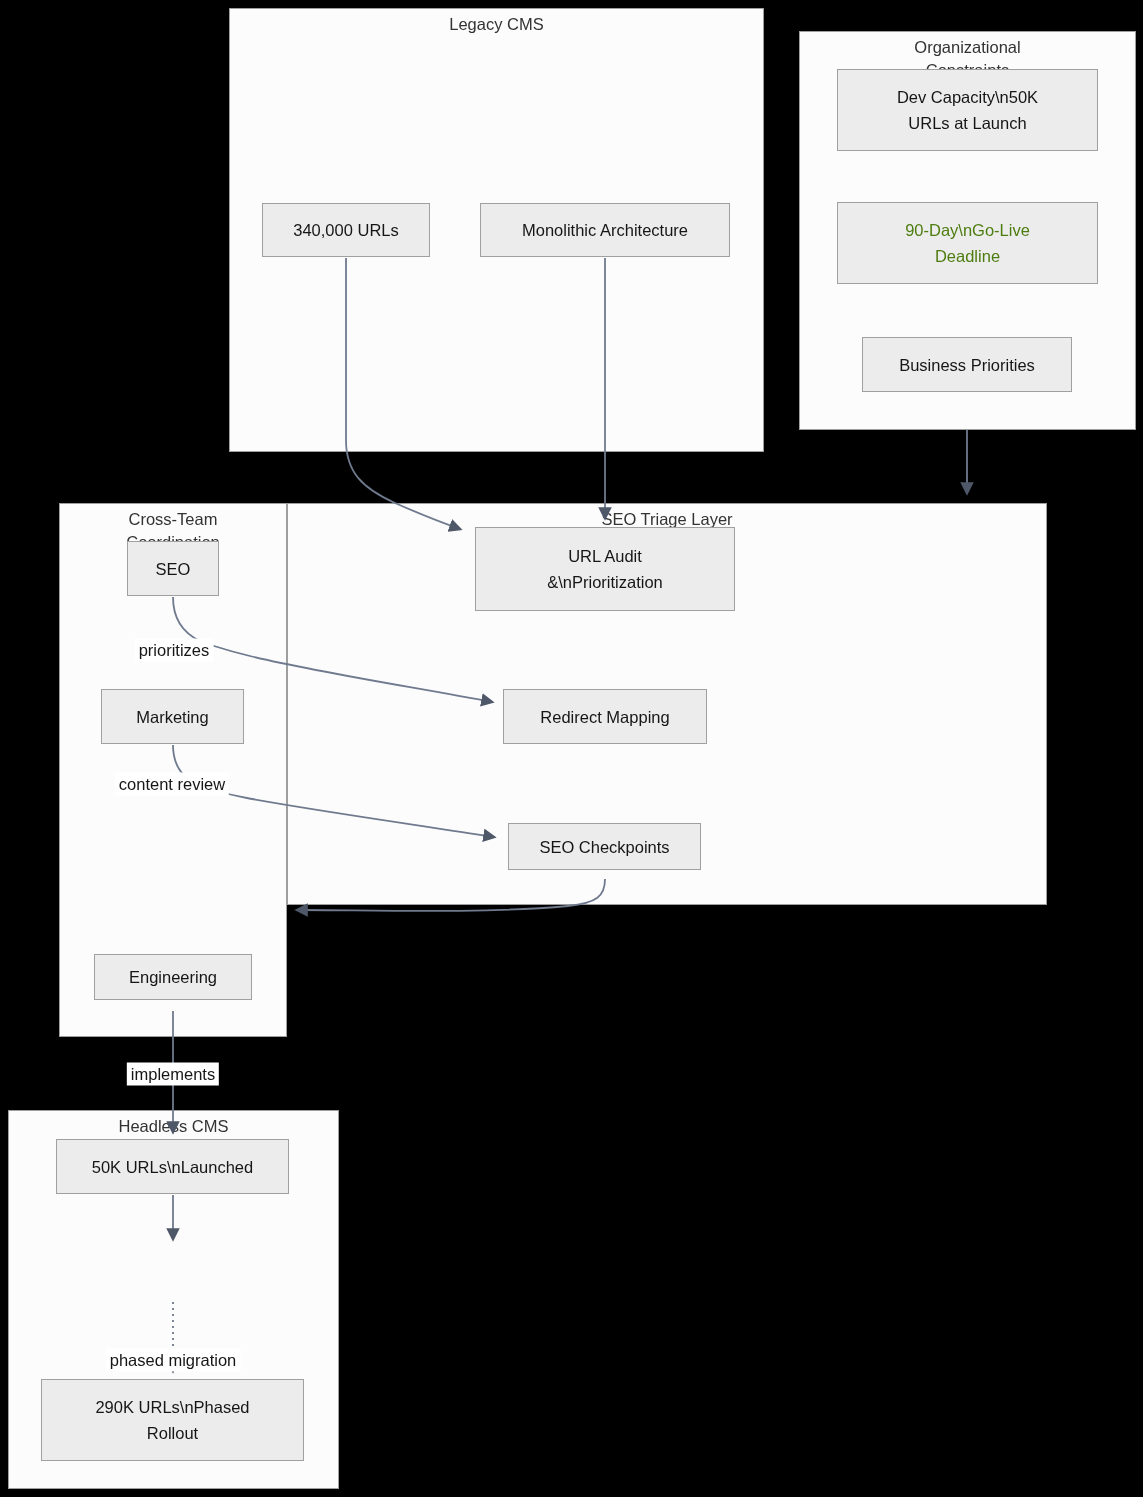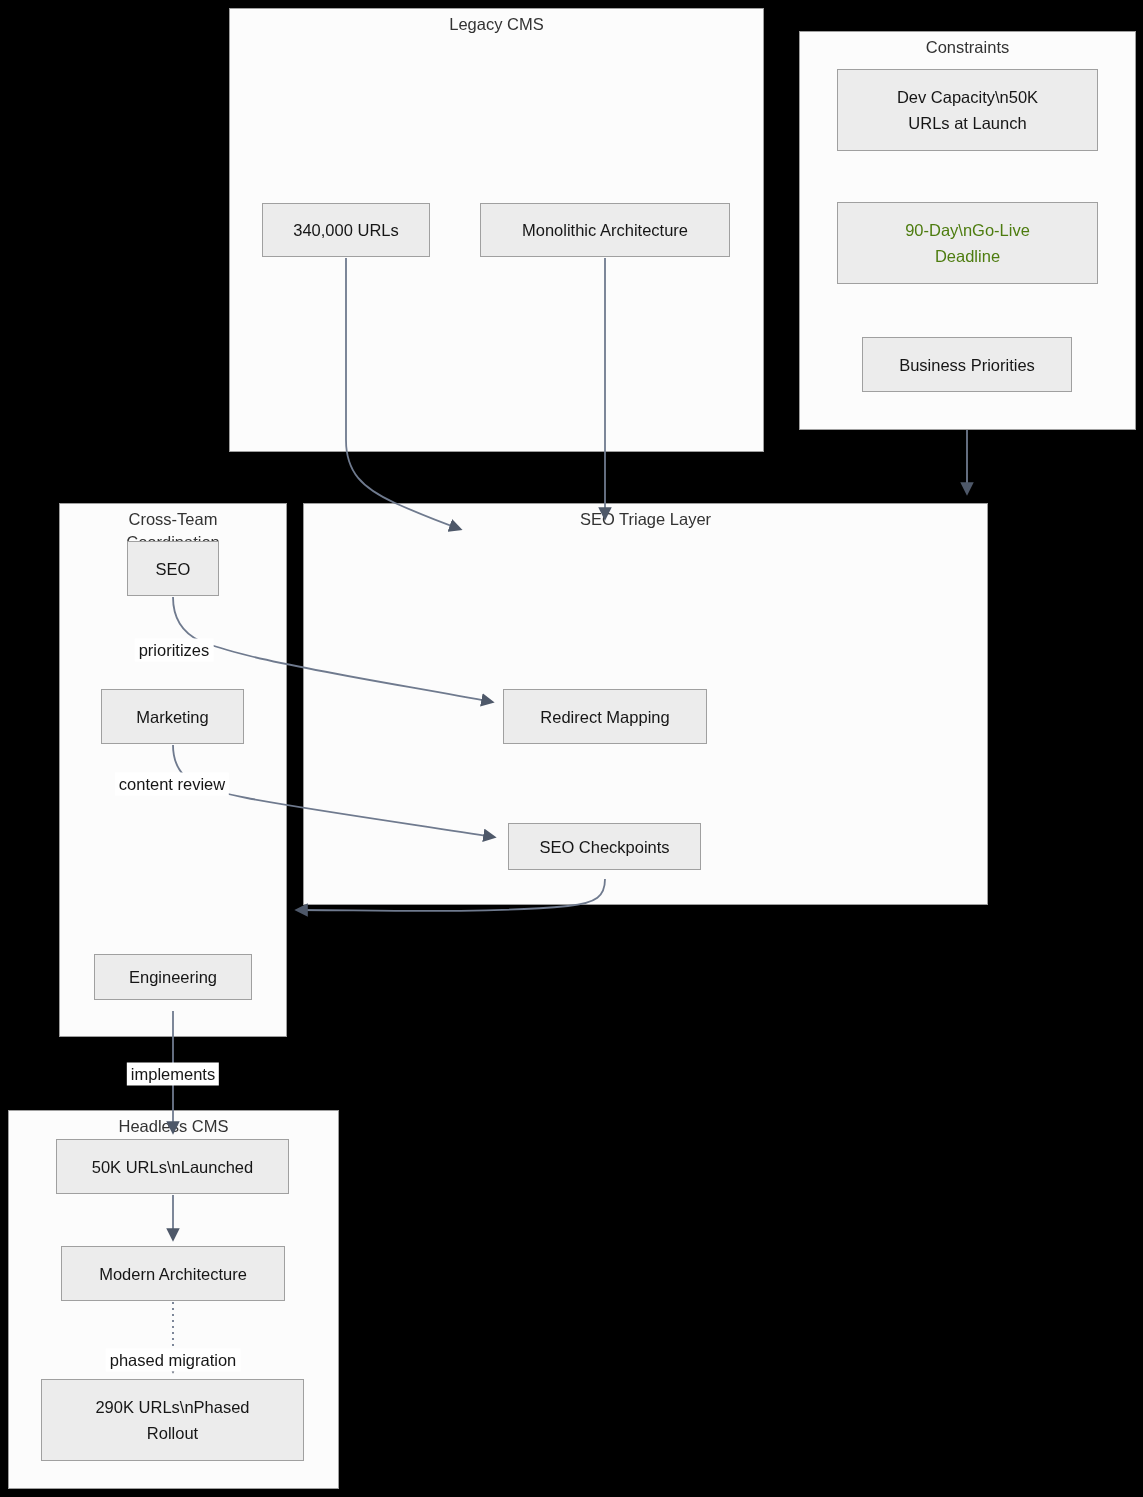--- a/index.html
+++ b/index.html
@@ -21,30 +21,31 @@
 
 <div id="canvas" style="width: 1143px; height: 1497px; background: rgb(0, 0, 0);">
   <div id="clusters-layer" class="layer">
       <div class="cluster" style="left: 229px; top: 8px; width: 535px; height: 444px; background: rgb(252, 252, 252); border: 1px solid rgb(158, 158, 158);">
         <div class="cluster-title" style="color: rgb(51, 51, 51);">
           <div>Legacy CMS</div>
         </div>
       </div>
       <div class="cluster" style="left: 799px; top: 31px; width: 337px; height: 399px; background: rgb(252, 252, 252); border: 1px solid rgb(158, 158, 158);">
         <div class="cluster-title" style="color: rgb(51, 51, 51);">
+          <div>Organizational</div>
           <div>Constraints</div>
         </div>
       </div>
       <div class="cluster" style="left: 59px; top: 503px; width: 228px; height: 534px; background: rgb(252, 252, 252); border: 1px solid rgb(158, 158, 158);">
         <div class="cluster-title" style="color: rgb(51, 51, 51);">
           <div>Cross-Team</div>
           <div>Coordination</div>
         </div>
       </div>
-      <div class="cluster" style="left: 303px; top: 503px; width: 685px; height: 402px; background: rgb(252, 252, 252); border: 1px solid rgb(158, 158, 158); text-decoration: underline;">
+      <div class="cluster" style="left: 287px; top: 503px; width: 760px; height: 402px; background: rgb(252, 252, 252); border: 1px solid rgb(158, 158, 158); text-decoration: underline;">
         <div class="cluster-title" style="color: rgb(51, 51, 51);">
           <div>SEO Triage Layer</div>
         </div>
       </div>
       <div class="cluster" style="left: 8px; top: 1110px; width: 331px; height: 379px; background: rgb(252, 252, 252); border: 1px solid rgb(158, 158, 158);">
         <div class="cluster-title" style="color: rgb(51, 51, 51);">
           <div>Headless CMS</div>
         </div>
       </div>
     </div>
@@ -84,31 +85,32 @@
       </div>
       <div class="node" style="left: 127px; top: 541px; width: 92px; height: 55px; background: rgb(236, 236, 236); border: 1px solid rgb(160, 160, 160); color: rgb(22, 22, 22);">
         <div>SEO</div>
       </div>
       <div class="node" style="left: 101px; top: 689px; width: 143px; height: 55px; background: rgb(236, 236, 236); border: 1px solid rgb(160, 160, 160); color: rgb(22, 22, 22);">
         <div>Marketing</div>
       </div>
       <div class="node" style="left: 94px; top: 954px; width: 158px; height: 46px; background: rgb(236, 236, 236); border: 1px solid rgb(160, 160, 160); color: rgb(22, 22, 22);">
         <div>Engineering</div>
       </div>
+      <div class="node" style="left: 475px; top: 527px; width: 260px; height: 84px; background: rgb(236, 236, 236); border: 1px solid rgb(160, 160, 160); color: rgb(22, 22, 22);">
+        <div>URL Audit</div>
+        <div>&amp;\nPrioritization</div>
+      </div>
       <div class="node" style="left: 503px; top: 689px; width: 204px; height: 55px; background: rgb(236, 236, 236); border: 1px solid rgb(160, 160, 160); color: rgb(22, 22, 22);">
         <div>Redirect Mapping</div>
       </div>
       <div class="node" style="left: 508px; top: 823px; width: 193px; height: 47px; background: rgb(236, 236, 236); border: 1px solid rgb(160, 160, 160); color: rgb(22, 22, 22);">
         <div>SEO Checkpoints</div>
       </div>
       <div class="node" style="left: 56px; top: 1139px; width: 233px; height: 55px; background: rgb(236, 236, 236); border: 1px solid rgb(160, 160, 160); color: rgb(22, 22, 22);">
         <div>50K URLs\nLaunched</div>
-      </div>
-      <div class="node" style="left: 61px; top: 1246px; width: 224px; height: 55px; background: rgb(236, 236, 236); border: 1px solid rgb(160, 160, 160); color: rgb(22, 22, 22);">
-        <div>Modern Architecture</div>
       </div>
       <div class="node" style="left: 41px; top: 1379px; width: 263px; height: 82px; background: rgb(236, 236, 236); border: 1px solid rgb(160, 160, 160); color: rgb(22, 22, 22);">
         <div>290K URLs\nPhased</div>
         <div>Rollout</div>
       </div>
     </div>
   <div id="labels-layer" class="layer">
       <div class="edge-label" style="left: 174px; top: 650px; background: rgb(255, 255, 255); color: rgb(22, 22, 22);">prioritizes</div>
       <div class="edge-label" style="left: 172px; top: 784px; background: rgb(255, 255, 255); color: rgb(22, 22, 22);">content review</div>
       <div class="edge-label" style="left: 173px; top: 1074px; background: rgb(255, 255, 255); color: rgb(22, 22, 22);">implements</div>

